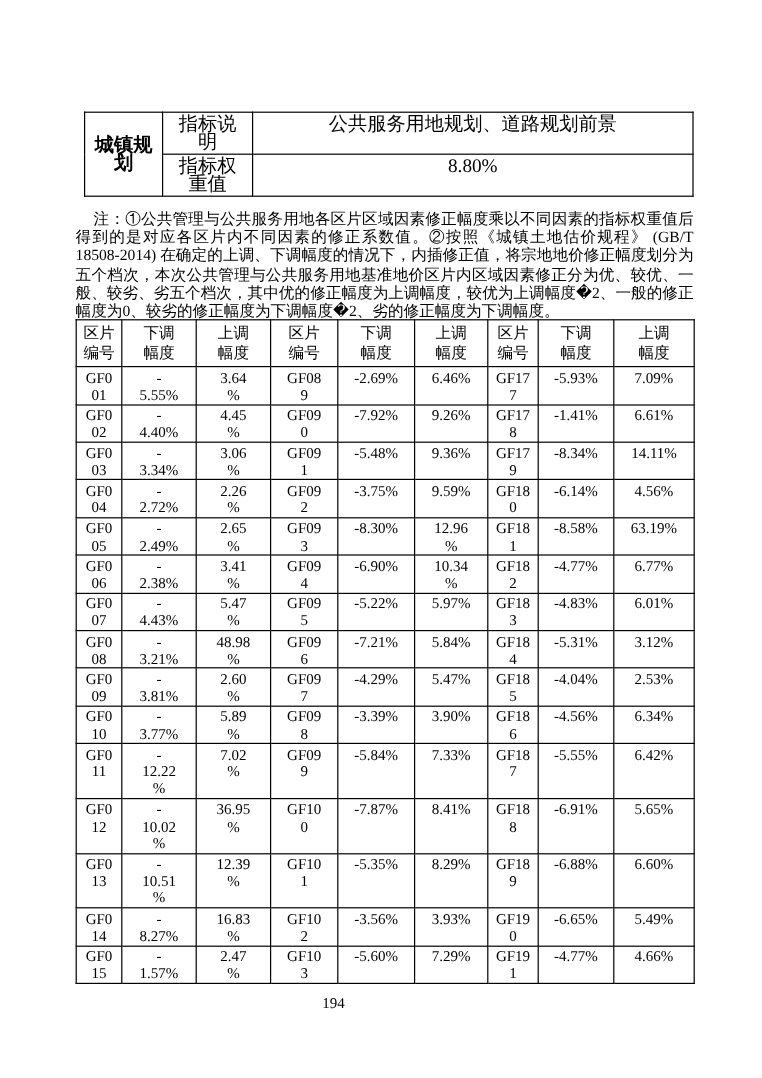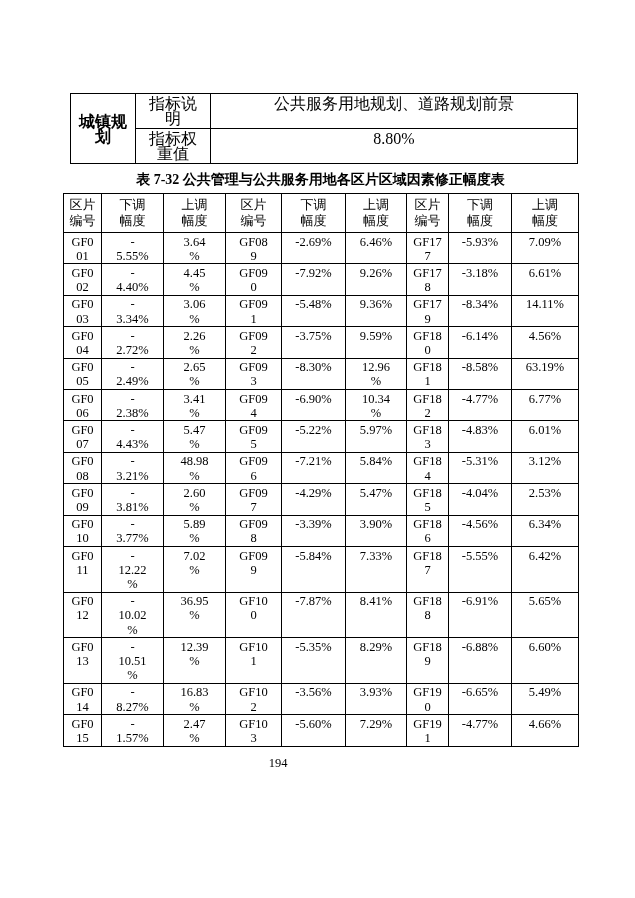--- a/index.html
+++ b/index.html
@@ -100,22 +100,22 @@
         <td class="il" style="width:75px">指标说明</td>
         <td class="iv">公共服务用地规划、道路规划前景</td>
       </tr>
       <tr class="r2">
         <td class="il">指标权重值</td>
         <td class="iv">8.80%</td>
       </tr>
     </tbody>
   </table>
 
-
-  <div class="table-title">表 7-32 公共管理与公共服务用地各区片区域因素修正幅度表</div>
+  <p class="note">注：①公共管理与公共服务用地各区片区域因素修正幅度乘以不同因素的指标权重值后得到的是对应各区片内不同因素的修正系数值。②按照《城镇土地估价规程》 (GB/T 18508-2014) 在确定的上调、下调幅度的情况下，内插修正值，将宗地地价修正幅度划分为五个档次，本次公共管理与公共服务用地基准地价区片内区域因素修正分为优、较优、一般、较劣、劣五个档次，其中优的修正幅度为上调幅度，较优为上调幅度�2、一般的修正幅度为0、较劣的修正幅度为下调幅度�2、劣的修正幅度为下调幅度。</p>
+
 
   <table class="main-table">
     <colgroup>
         <col style="width: 38px;">
         <col style="width: 62px;">
         <col style="width: 62px;">
         <col style="width: 56px;">
         <col style="width: 64px;">
         <col style="width: 61px;">
         <col style="width: 42px;">
@@ -167,21 +167,21 @@
           <td>-
 4.40%</td>
           <td>4.45
 %</td>
           <td>GF09
 0</td>
           <td>-7.92%</td>
           <td>9.26%</td>
           <td>GF17
 8</td>
-          <td>-3.18%</td>
+          <td>-1.41%</td>
           <td>6.61%</td>
         </tr>
         <tr>
           <td>GF0
 03</td>
           <td>-
 3.34%</td>
           <td>3.06
 %</td>
           <td>GF09

